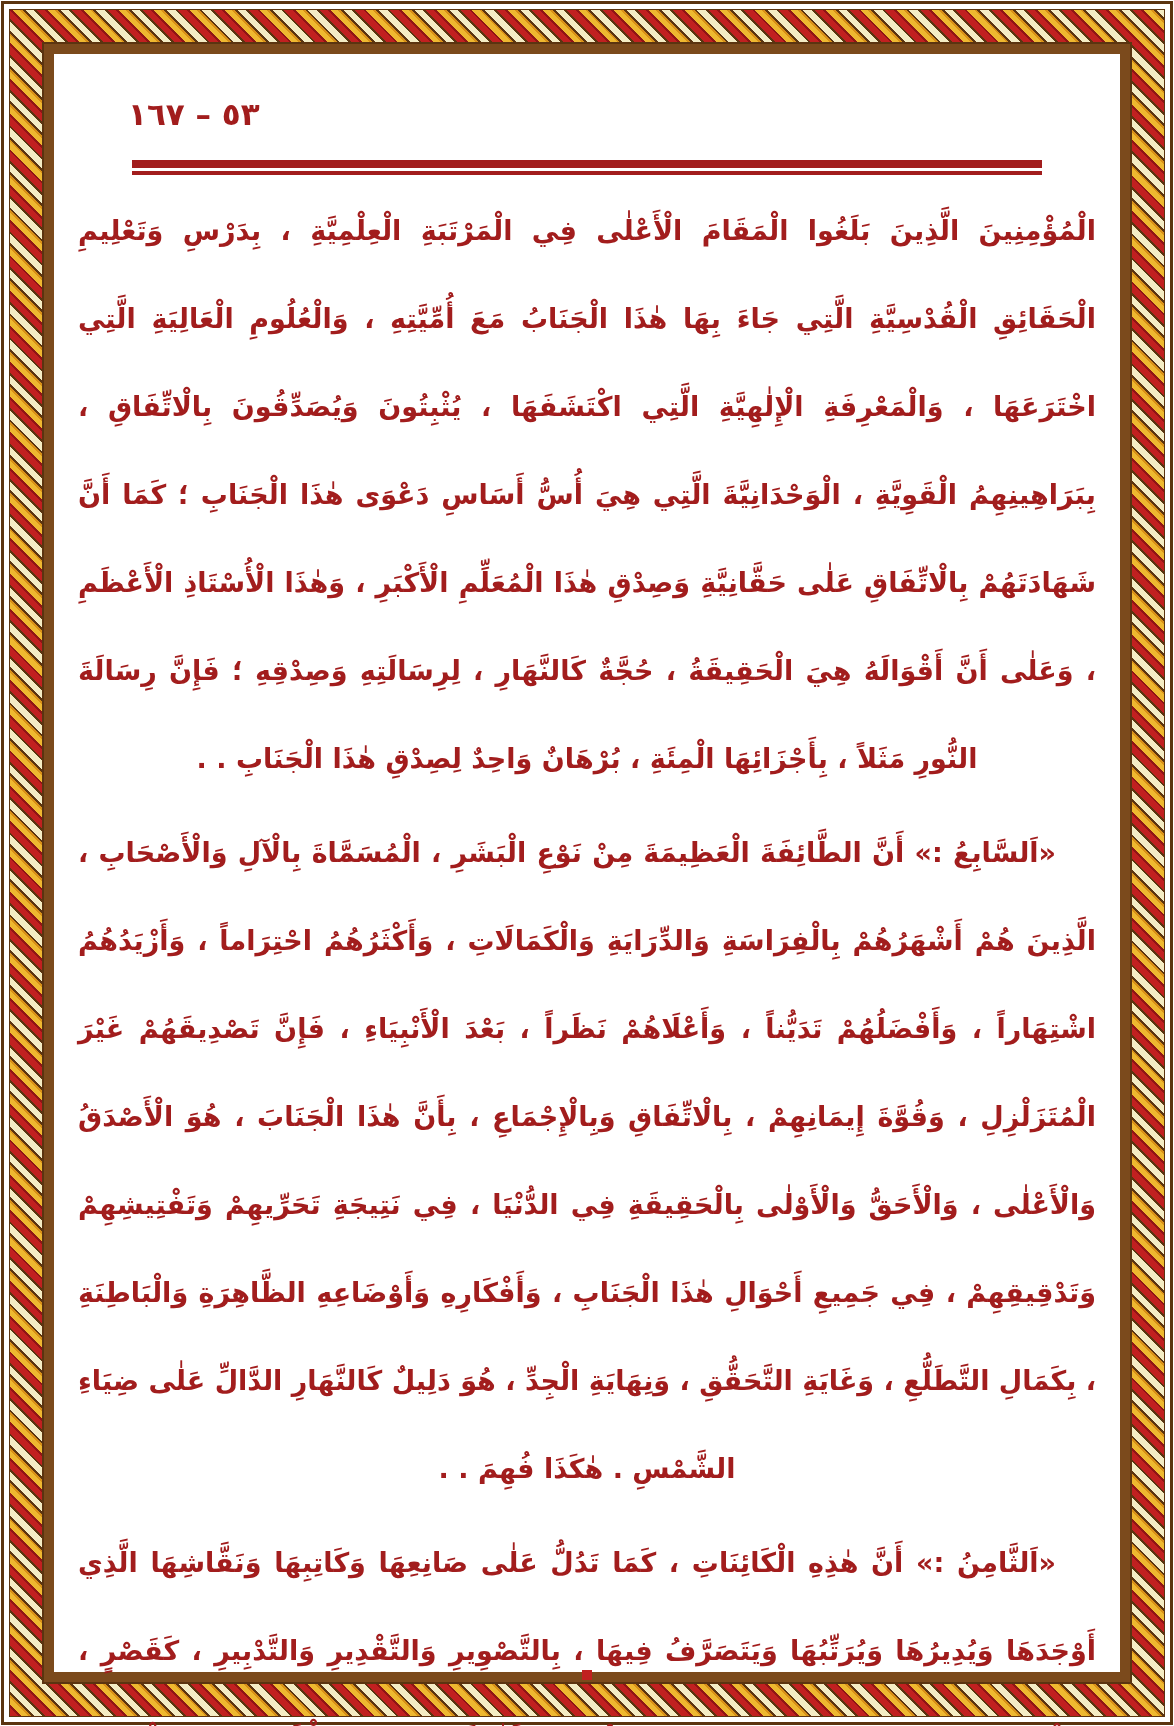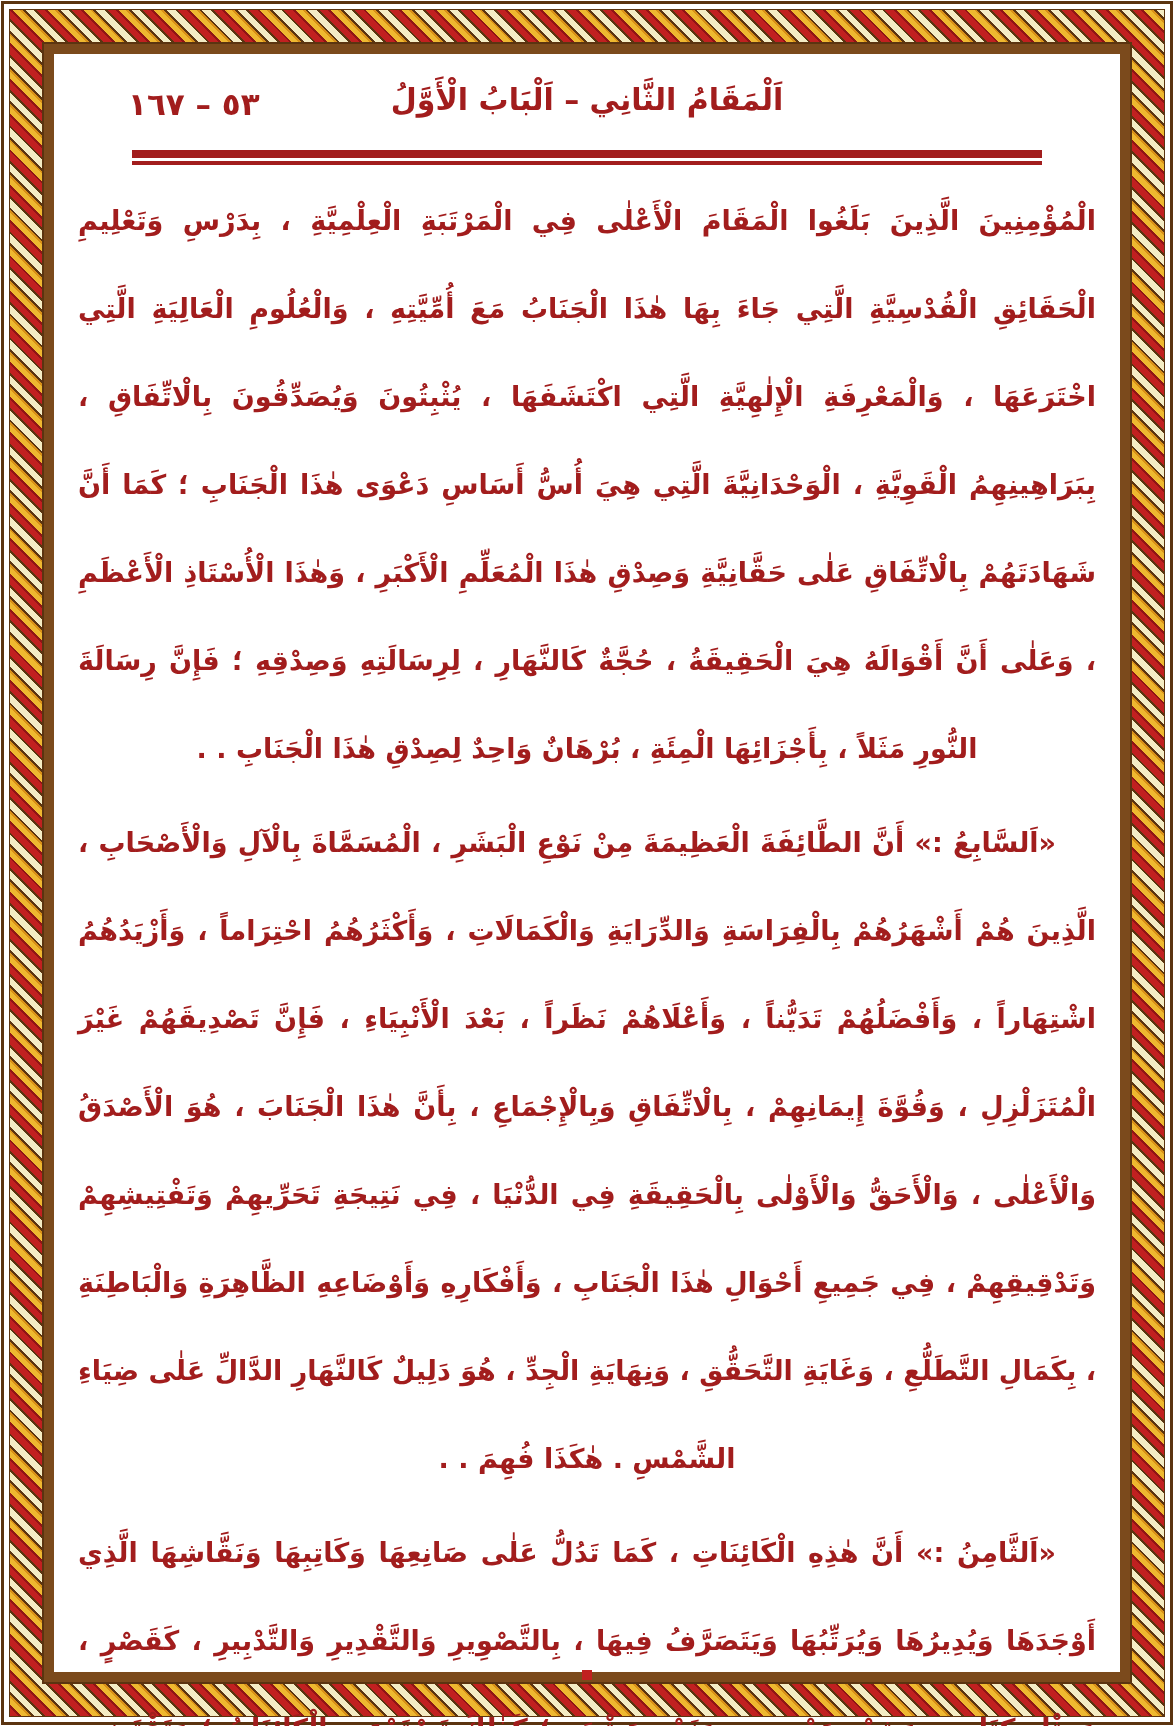--- a/index.html
+++ b/index.html
@@ -47,20 +47,21 @@
   
   .content{
     position:absolute;
     top:74px;right:76px;bottom:70px;left:76px;
     direction:rtl;
     color:#a21d1d;
   }
   .header{
     position:relative;
     height:66px;
+    margin-top:10px;
   }
   .page-numbers{
     position:absolute;
     left:52px;top:12px;
     font-size:31px;font-weight:bold;
     letter-spacing:2px;
     white-space:nowrap;
   }
   .title{
     position:absolute;
@@ -97,21 +98,20 @@
 
   <div class="frame-outer"></div>
   <div class="frame-band"></div>
   <div class="frame-inner"></div>
   <div class="bottom-ornament"></div>
 
   <div class="content">
 
     <div class="header">
       <div class="page-numbers">٥٣ – ١٦٧</div>
-      <div class="title">اَلْمَقَامُ الثَّانِي – اَلْبَابُ الْأَوَّلُ</div>
     </div>
 
     <div class="rule">
       <div class="rule-thick"></div>
       <div class="rule-thin"></div>
     </div>
 
     <div class="body-text">
       <p class="para">الْمُؤْمِنِينَ الَّذِينَ بَلَغُوا الْمَقَامَ الْأَعْلٰى فِي الْمَرْتَبَةِ الْعِلْمِيَّةِ ، بِدَرْسِ وَتَعْلِيمِ الْحَقَائِقِ الْقُدْسِيَّةِ الَّتِي جَاءَ بِهَا هٰذَا الْجَنَابُ مَعَ أُمِّيَّتِهِ ، وَالْعُلُومِ الْعَالِيَةِ الَّتِي اخْتَرَعَهَا ، وَالْمَعْرِفَةِ الْإِلٰهِيَّةِ الَّتِي اكْتَشَفَهَا ، يُثْبِتُونَ وَيُصَدِّقُونَ بِالْاتِّفَاقِ ، بِبَرَاهِينِهِمُ الْقَوِيَّةِ ، الْوَحْدَانِيَّةَ الَّتِي هِيَ أُسُّ أَسَاسِ دَعْوَى هٰذَا الْجَنَابِ ؛ كَمَا أَنَّ شَهَادَتَهُمْ بِالْاتِّفَاقِ عَلٰى حَقَّانِيَّةِ وَصِدْقِ هٰذَا الْمُعَلِّمِ الْأَكْبَرِ ، وَهٰذَا الْأُسْتَاذِ الْأَعْظَمِ ، وَعَلٰى أَنَّ أَقْوَالَهُ هِيَ الْحَقِيقَةُ ، حُجَّةٌ كَالنَّهَارِ ، لِرِسَالَتِهِ وَصِدْقِهِ ؛ فَإِنَّ رِسَالَةَ النُّورِ مَثَلاً ، بِأَجْزَائِهَا الْمِئَةِ ، بُرْهَانٌ وَاحِدٌ لِصِدْقِ هٰذَا الْجَنَابِ . .</p>
       <p class="para indent">«اَلسَّابِعُ :» أَنَّ الطَّائِفَةَ الْعَظِيمَةَ مِنْ نَوْعِ الْبَشَرِ ، الْمُسَمَّاةَ بِالْآلِ وَالْأَصْحَابِ ، الَّذِينَ هُمْ أَشْهَرُهُمْ بِالْفِرَاسَةِ وَالدِّرَايَةِ وَالْكَمَالَاتِ ، وَأَكْثَرُهُمُ احْتِرَاماً ، وَأَزْيَدُهُمُ اشْتِهَاراً ، وَأَفْضَلُهُمْ تَدَيُّناً ، وَأَعْلَاهُمْ نَظَراً ، بَعْدَ الْأَنْبِيَاءِ ، فَإِنَّ تَصْدِيقَهُمْ غَيْرَ الْمُتَزَلْزِلِ ، وَقُوَّةَ إِيمَانِهِمْ ، بِالْاتِّفَاقِ وَبِالْإِجْمَاعِ ، بِأَنَّ هٰذَا الْجَنَابَ ، هُوَ الْأَصْدَقُ وَالْأَعْلٰى ، وَالْأَحَقُّ وَالْأَوْلٰى بِالْحَقِيقَةِ فِي الدُّنْيَا ، فِي نَتِيجَةِ تَحَرِّيهِمْ وَتَفْتِيشِهِمْ وَتَدْقِيقِهِمْ ، فِي جَمِيعِ أَحْوَالِ هٰذَا الْجَنَابِ ، وَأَفْكَارِهِ وَأَوْضَاعِهِ الظَّاهِرَةِ وَالْبَاطِنَةِ ، بِكَمَالِ التَّطَلُّعِ ، وَغَايَةِ التَّحَقُّقِ ، وَنِهَايَةِ الْجِدِّ ، هُوَ دَلِيلٌ كَالنَّهَارِ الدَّالِّ عَلٰى ضِيَاءِ الشَّمْسِ . هٰكَذَا فُهِمَ . .</p>

